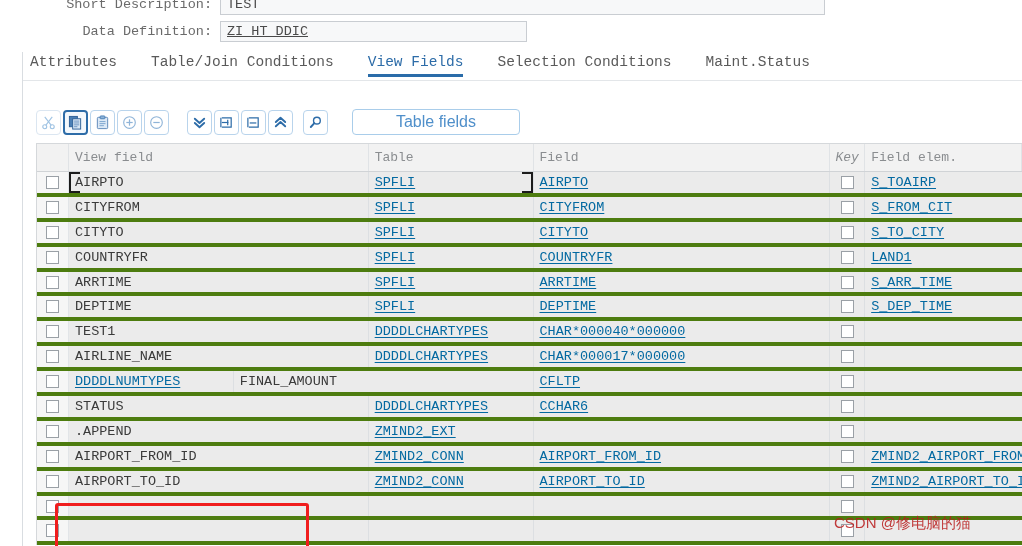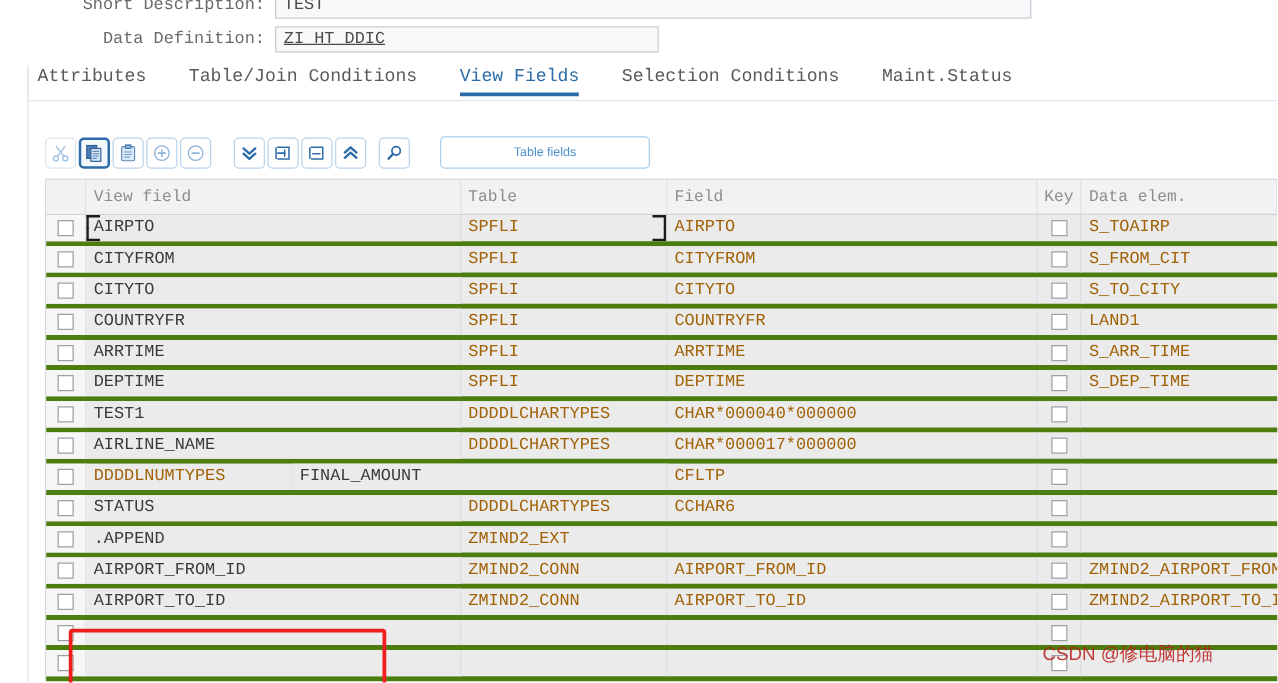--- a/index.html
+++ b/index.html
@@ -129,21 +129,21 @@
   .tb-gap2 { width: 8px; }
 
   .table-fields-btn {
     margin-left: 22px;
     width: 168px; height: 26px;
     border: 1px solid #a9cdea;
     border-radius: 4px;
     background: #ffffff;
     color: #4f8fca;
     font-family: "Liberation Sans", "DejaVu Sans", sans-serif;
-    font-size: 10px;
+    font-size: 16px;
     display: flex; align-items: center; justify-content: center;
     box-sizing: border-box;
     cursor: pointer;
   }
 
   
   .grid {
     position: absolute;
     left: 13px; top: 62px;
     width: 986px;
@@ -178,32 +178,33 @@
     color: #8a8d90;
     font-size: 13px;
     border-right: 1px solid #e0e3e6;
   }
   .c-sel   { width: 32px; justify-content: center; padding: 0; border-right: 1px solid #e2e5e8; background: #f6f6f6;}
   .grid-row.header .c-sel { background: #f2f2f2; }
   .c-view  { width: 300px; background: #ebebeb; }
   .grid-row.header .c-view { background: #f2f2f2; }
   .c-table { width: 165px; }
   .c-field { width: 297px; }
-  .c-key   { width: 35px; justify-content: center; padding: 0; }
+  .c-key   { width: 35px; justify-content: center; padding: 0; font-style: italic; }
   .c-delem { width: 157px; border-right: none; }
 
   .chk {
     width: 13px; height: 13px;
     border: 1px solid #9aa0a6;
     background: #ffffff;
     box-sizing: border-box;
     cursor: pointer;
   }
   .lnk {
-    color: #a16207;
+    color: #0369a1;
+    text-decoration: underline;
     text-underline-offset: 2px;
     cursor: pointer;
   }
   .txt { color: #3a3a3a; }
 
   
   .focus-cell { position: relative; }
   .focus-cell::before,
   .focus-cell::after {
     content: "";
@@ -415,21 +416,21 @@
     <div class="table-fields-btn">Table fields</div>
   </div>
 
   <div class="grid">
     <div class="grid-row header">
       <div class="cell c-sel"></div>
       <div class="cell c-view">View field</div>
       <div class="cell c-table">Table</div>
       <div class="cell c-field">Field</div>
       <div class="cell c-key">Key</div>
-      <div class="cell c-delem">Data elem.</div>
+      <div class="cell c-delem">Field elem.</div>
     </div>
     <div id="grid-body">
         <div class="grid-row">
           <div class="cell c-sel">
             <span class="chk"></span>
           </div>
           <div class="cell c-view focus-cell">
             <span class="txt">AIRPTO</span>
           </div>
           <div class="cell c-table focus-cell-r">

